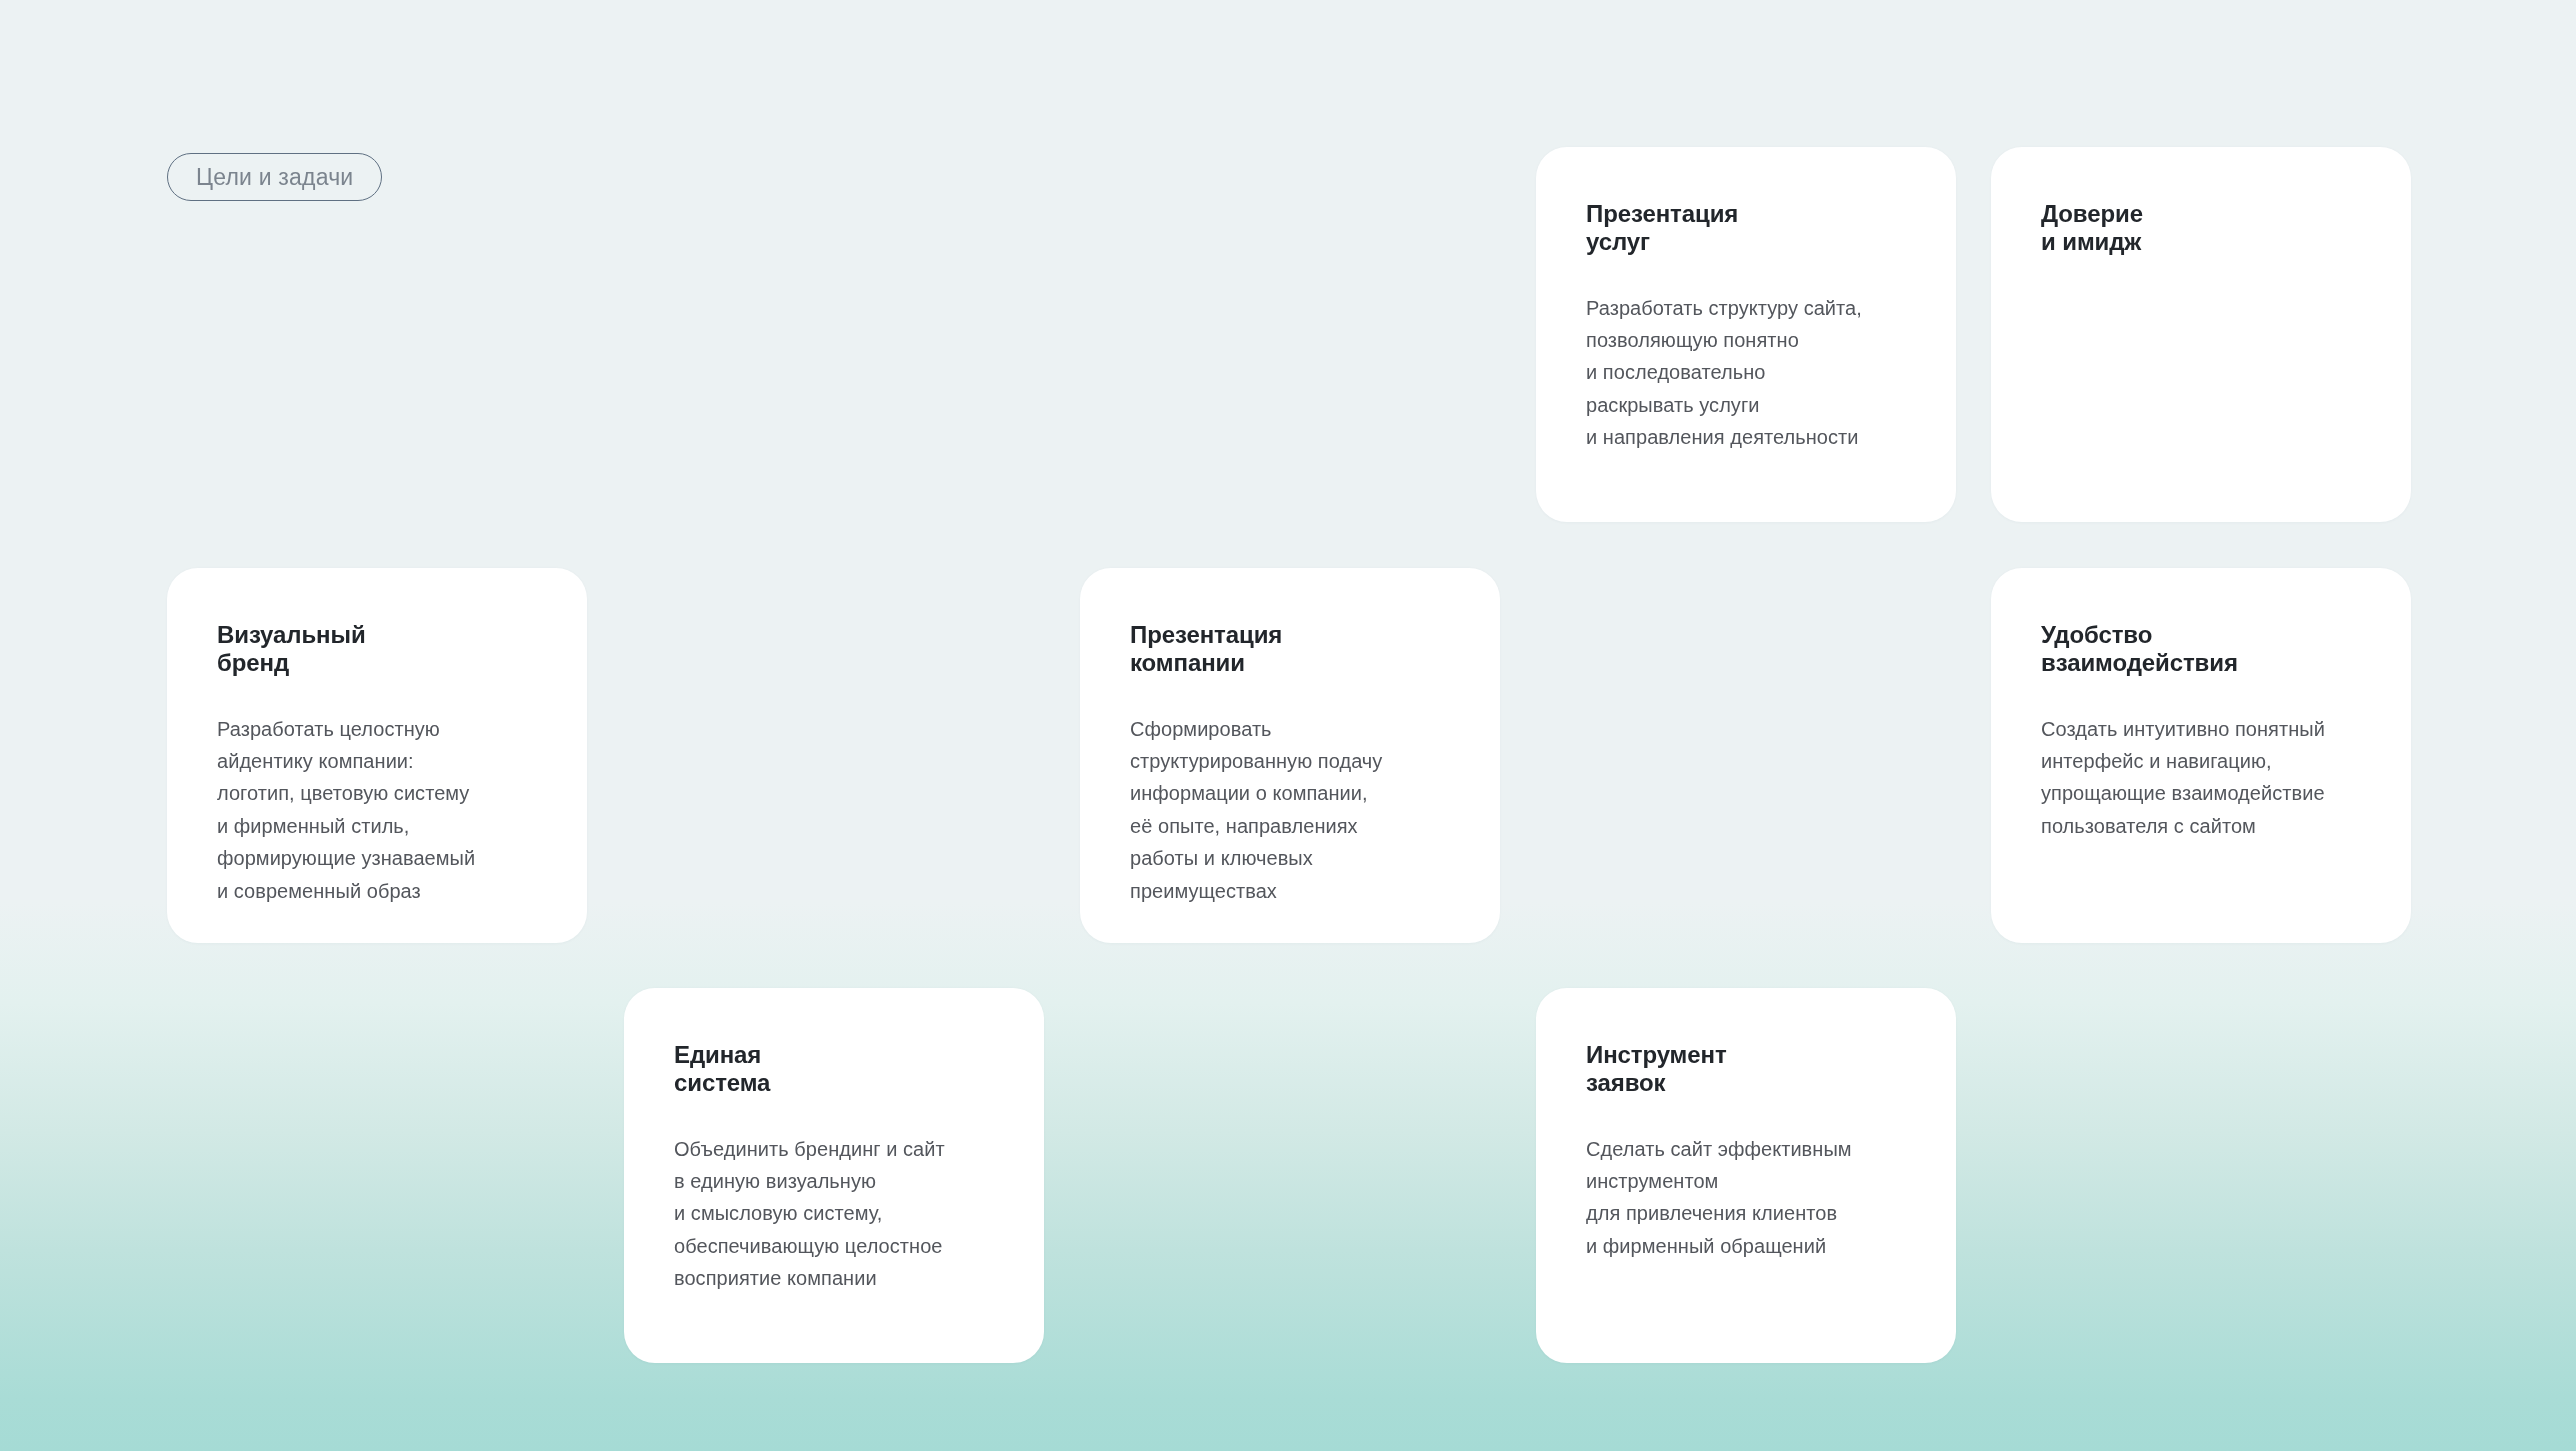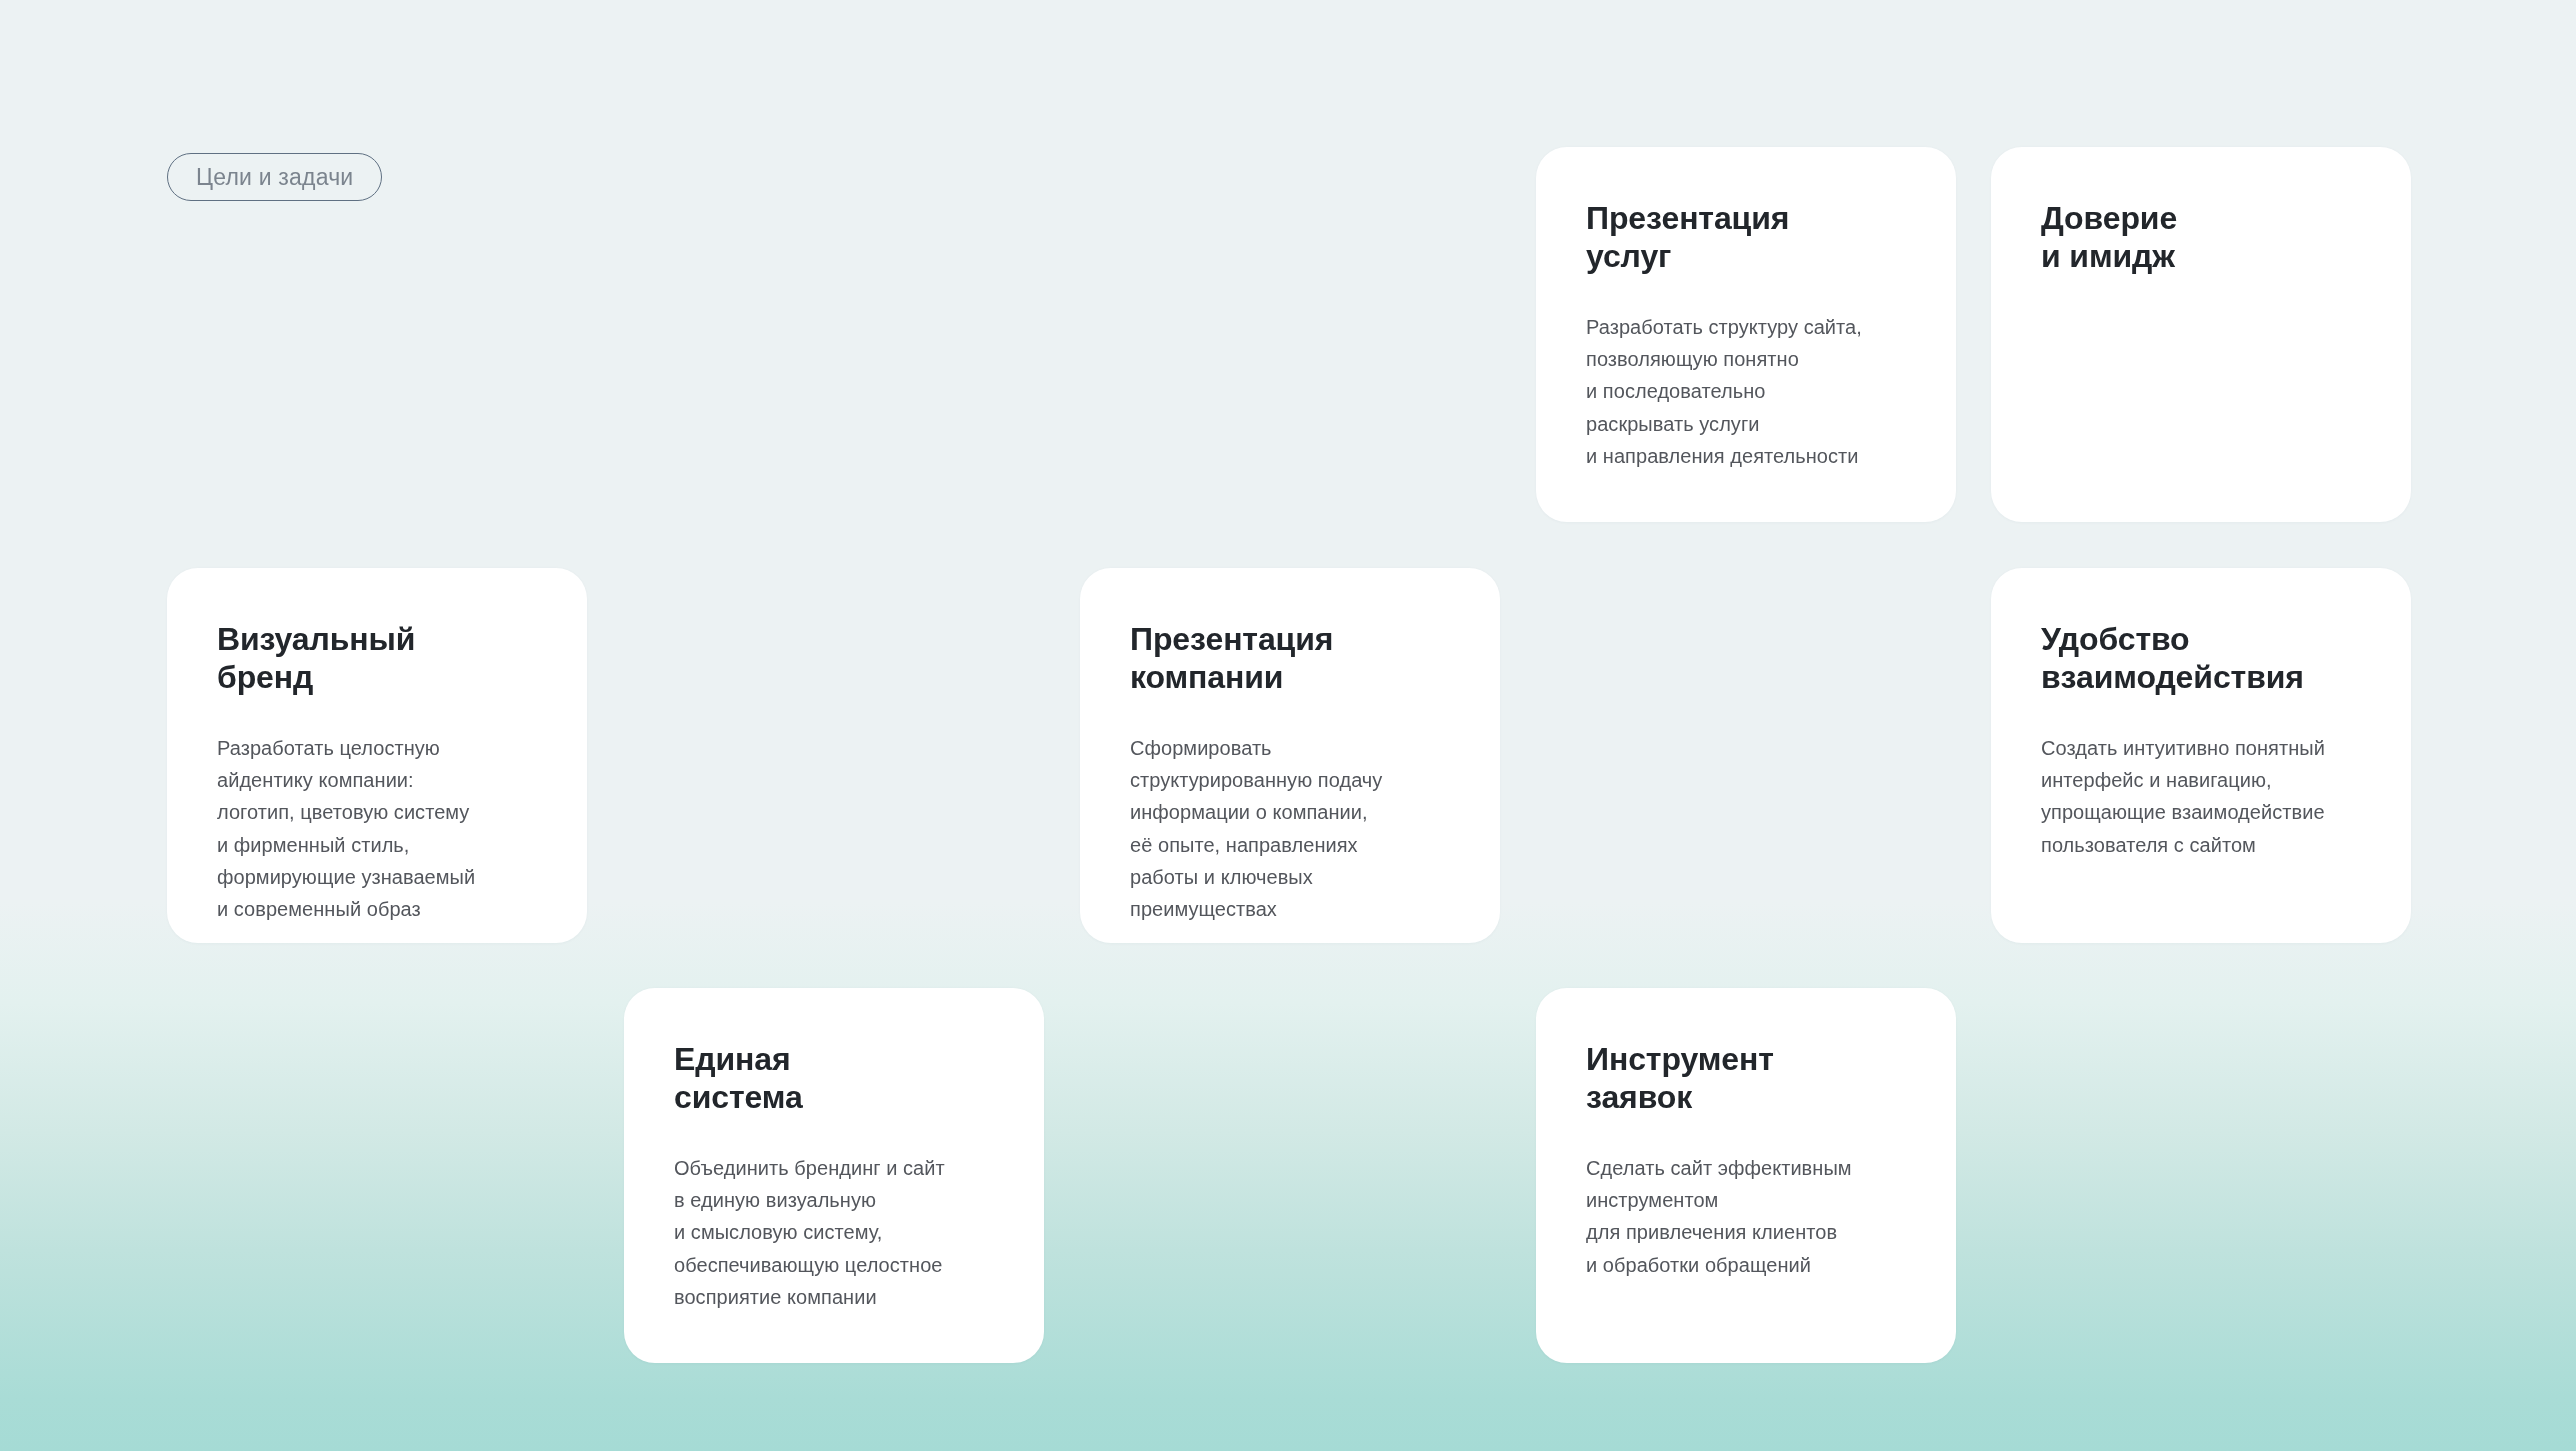--- a/index.html
+++ b/index.html
@@ -61,21 +61,21 @@
     position:absolute;
     width:420px;
     height:375px;
     background:#ffffff;
     border-radius:31px;
     padding:53px 50px 0 50px;
     box-shadow:0 0.9px 2.8px rgba(40,70,80,0.035);
   }
 
   .card-title {
-    font-size:32px;
+    font-size:24px;
     line-height:1.18;
     font-weight:bold;
     color:#22262b;
     letter-spacing:-0.1px;
     white-space:pre-line;
     margin-bottom:35px;
   }
 
   .card-body {
     font-size:20px;
@@ -158,17 +158,17 @@
 упрощающие взаимодействие
 пользователя с сайтом</div>
   </div>
 
   <div class="card pos-6">
     <div class="card-title">Инструмент
 заявок</div>
     <div class="card-body">Сделать сайт эффективным
 инструментом
 для привлечения клиентов
-и обработки обращений</div>
+и фирменный обращений</div>
   </div>
 
 </div>
 
 
 </body></html>

